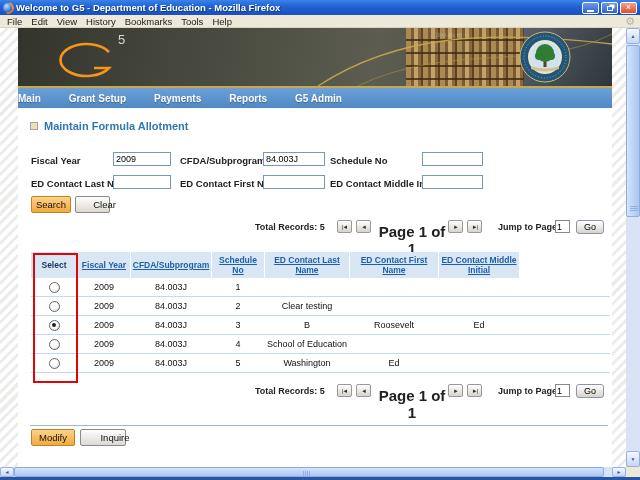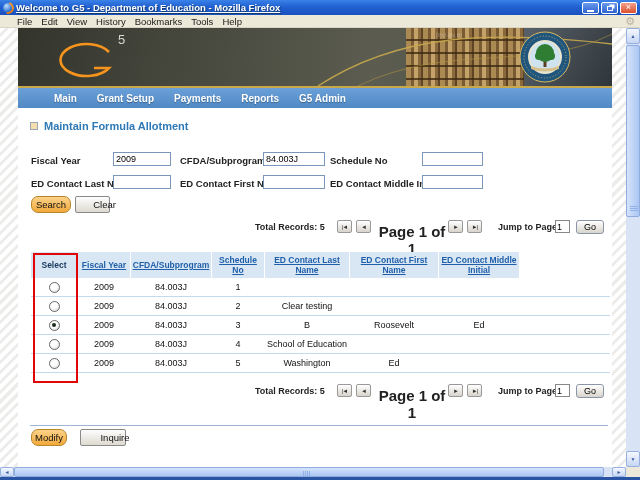--- a/index.html
+++ b/index.html
@@ -7,32 +7,32 @@
   .screen { position:relative; width:640px; height:480px; }
 
   
   .titlebar { position:absolute; left:0; top:0; width:640px; height:15px;
     background:linear-gradient(180deg,#3a82e8 0%,#2161d2 45%,#1a51be 100%);
     display:flex; align-items:center; }
   .ff-icon { width:10px; height:10px; margin:0 3px; border-radius:50%; flex:none; position:relative;
     background:radial-gradient(circle at 35% 30%,#bfe0ff 0%,#3b79d6 55%,#174a9e 100%); }
   .ff-icon::after { content:""; position:absolute; inset:-1px; border-radius:50%;
     border:2px solid transparent; border-right-color:#f7941d; border-bottom-color:#e87a10; transform:rotate(-30deg); }
-  .title-text { color:#fff; font-size:9.5px; font-weight:bold; text-shadow:1px 1px 1px #123a6e; white-space:nowrap;text-decoration:underline; }
+  .title-text { color:#fff; font-size:9.5px; font-weight:bold; text-shadow:1px 1px 1px #123a6e; white-space:nowrap; }
   .winbtns { margin-left:auto; display:flex; gap:2px; padding-right:3px; }
   .wbtn { width:17px; height:12px; border-radius:2px; border:1px solid #fff; color:#fff;
     display:flex; align-items:center; justify-content:center; font-size:9px; line-height:1; cursor:pointer; }
   .wbtn.min, .wbtn.rest { background:linear-gradient(180deg,#6a9aec,#2f63cf); }
   .wbtn.close { background:linear-gradient(180deg,#f0a08a,#dd4f2e); }
   .min-glyph { width:7px; height:2px; background:#fff; margin-top:6px; }
   .rest-glyph { width:6px; height:5px; border:1px solid #fff; box-shadow:2px -2px 0 -0.5px #fff; margin-top:2px; }
 
   
   .menubar { position:absolute; left:0; top:15px; width:640px; height:13px; background:#ece9d8;
-    border-bottom:1px solid #d9d4c6; display:flex; align-items:center; gap:9px; padding-left:17px;
+    border-bottom:1px solid #d9d4c6; display:flex; align-items:center; gap:9px; padding-left:7px;
     font-size:9.5px; color:#1a1a1a; }
   .menu-item { cursor:pointer; }
   .throbber { margin-left:auto; margin-right:5px; color:#b9b3a6; font-size:11px; line-height:1; }
 
   
   .viewport { position:absolute; left:0; top:28px; width:640px; height:439px;
     background:repeating-linear-gradient(135deg,#ffffff 0 4px,#ececea 4px 7px); }
   .pagearea { position:absolute; left:18px; top:0; width:594px; height:439px; background:#fff; }
 
   
@@ -49,36 +49,36 @@
   .g5logo { position:absolute; left:36px; top:8px; }
   .logo-five { position:absolute; left:100px; top:4px; font-size:13px; color:#d9d9d2; }
   .tagline { position:absolute; left:100px; top:36px; font-size:10.5px; color:#eceae4; white-space:nowrap; }
   .tagline .hl { color:#f7941d; }
   .swoosh { position:absolute; left:0; top:0; }
   .seal { position:absolute; left:501px; top:3px; }
 
   
   .navbar { position:absolute; left:0; top:60px; width:594px; height:20px;
     background:linear-gradient(180deg,#6ba0d8,#5089c4); display:flex; align-items:center;
-    gap:20px; padding-left:36px; font-size:10px; font-weight:bold; color:#fff; }
+    gap:28px; font-size:10px; font-weight:bold; color:#fff; }
   .nav-item { text-shadow:0 1px 1px rgba(0,0,0,.3); cursor:pointer; white-space:nowrap; }
 
   
   .ptitle-row { position:absolute; left:12px; top:92px; display:flex; align-items:center; gap:6px; }
   .ptitle-icon { width:8px; height:8px; background:#f3dead; border:1px solid #9aa6b8; }
   .ptitle { font-size:11px; font-weight:bold; color:#2e79b5; }
   .stitle { position:absolute; left:12px; top:112px; font-size:10px; font-weight:bold; color:#2b2b2b; }
 
   
   .f-label { position:absolute; font-size:9.5px; font-weight:bold; color:#222; white-space:nowrap; }
   .f-input { position:absolute; height:14px; border:1px solid #7a96b8; font-size:9px; padding:0 2px;
     font-family:inherit; background:#fff; }
   .btn { position:absolute; height:17px; font-size:9.5px; border:1px solid #8a8a8a; border-radius:2px;
     display:flex; align-items:center; justify-content:center; cursor:pointer; font-family:inherit; color:#111; }
-  .btn.orange { background:linear-gradient(180deg,#fcd28a,#f2a93b); border-color:#b8862a;border-radius:7px; }
+  .btn.orange { background:linear-gradient(180deg,#fcd28a,#f2a93b); border-color:#b8862a; }
   .btn.gray { background:linear-gradient(180deg,#fdfdfd,#dedad0);padding-left:24px; }
 
   
   .pager { position:absolute; left:0; width:594px; height:16px; }
   .pager.top { top:192px; } .pager.bottom { top:356px; }
   .pg-total { position:absolute; left:237px; top:2px; font-size:9px; font-weight:bold; color:#222; }
   .pg-btn { position:absolute; top:0; width:15px; height:13px; border:1px solid #999; border-radius:2px;
     background:linear-gradient(180deg,#ffffff,#d8d4cc); font-size:6px; color:#333;
     display:flex; align-items:center; justify-content:center; cursor:pointer; letter-spacing:-1px; }
   .pg-first { left:319px; } .pg-prev { left:338px; } .pg-next { left:430px; } .pg-last { left:449px; }
@@ -101,21 +101,21 @@
   .td { font-size:9px; color:#111; min-height:18px; display:flex; align-items:center; justify-content:center;
     text-align:center; line-height:1.15; padding:1px; }
   .radio { width:11px; height:11px; border-radius:50%; border:1px solid #666; position:relative;
     background:radial-gradient(circle at 35% 30%,#fff 40%,#d8d8d8); cursor:pointer; display:inline-block; }
   .radio.checked::after { content:""; position:absolute; left:2.5px; top:2.5px; width:4px; height:4px;
     border-radius:50%; background:#1c2b1c; }
   .select-highlight { position:absolute; left:15px; top:225px; width:45px; height:130px;
     border:2px solid #e20505; pointer-events:none; z-index:5; }
 
   .divider { position:absolute; left:12px; top:397px; width:578px; border-top:1px solid #9fb6d4; }
-  .act-modify { left:13px; top:401px; width:36px; }
+  .act-modify { left:13px; top:401px; width:44px; }
   .act-inquire { left:62px; top:401px; width:46px; }
 
   
   .vscroll { position:absolute; right:0; top:0; width:14px; height:439px; background:#d9e3f6; }
   .sbtn { position:absolute; width:14px; height:16px; background:linear-gradient(180deg,#f4f8ff,#c6d6f4);
     border:1px solid #98b0e0; border-radius:2px; display:flex; align-items:center; justify-content:center;
     font-size:5px; color:#3a5a9c; cursor:pointer; }
   .sbtn.up { top:0; } .sbtn.down { bottom:0; }
   .vthumb { position:absolute; left:0; top:17px; width:14px; height:172px; cursor:pointer;
     background:linear-gradient(90deg,#d5e3fc,#aac6f2); border:1px solid #90acdf; border-radius:2px; }

